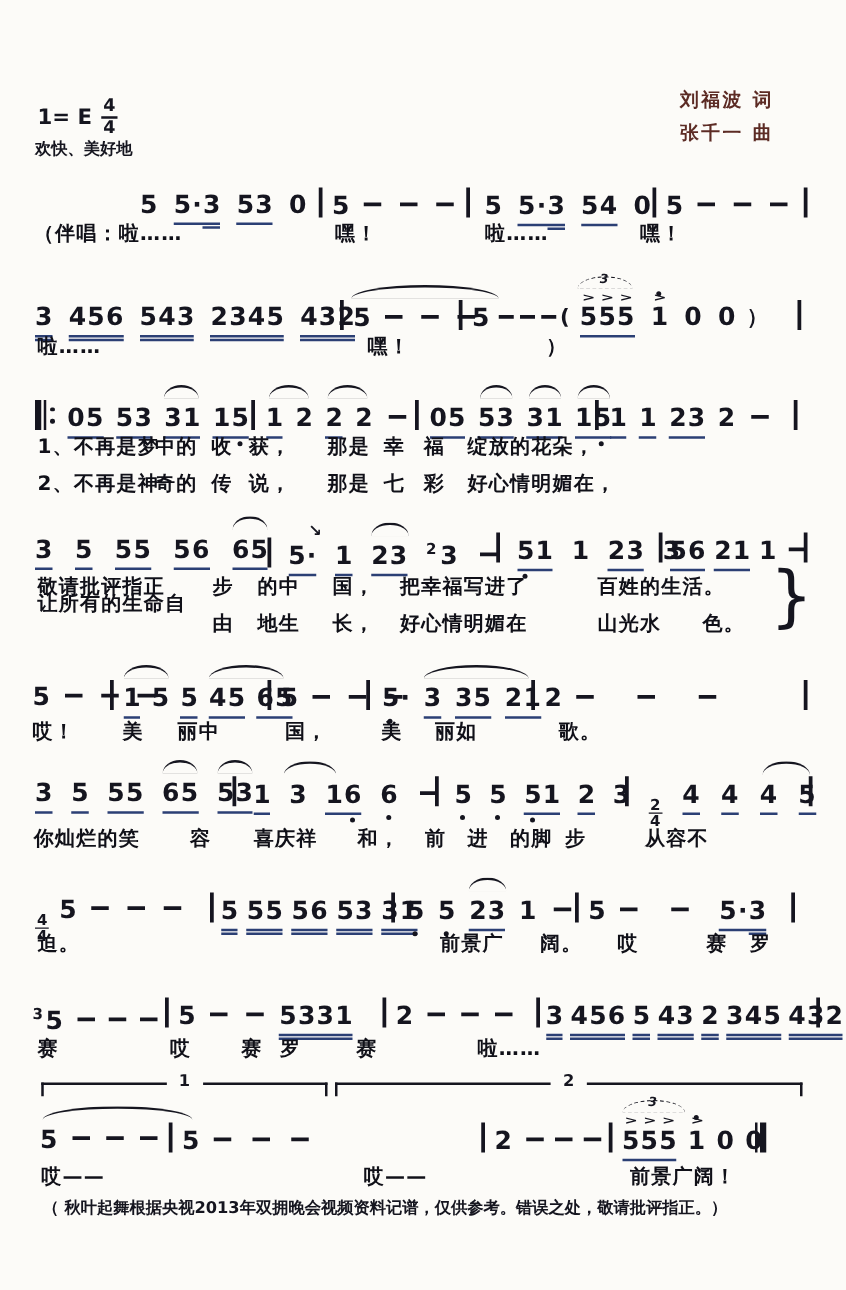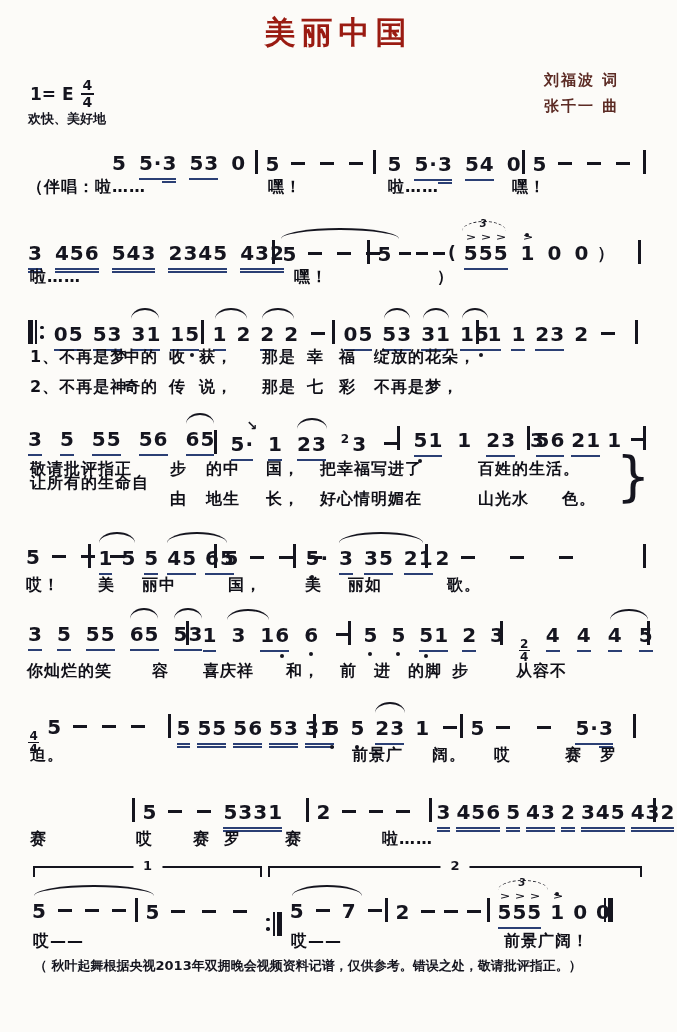--- a/index.html
+++ b/index.html
@@ -53,21 +53,20 @@
   
   .footnote{position:absolute;left:34px;top:957px;font-size:13px;font-weight:bold;white-space:nowrap;}
   .wm{position:absolute;right:16px;top:995px;font-size:14.5px;}
   .wm1{color:#9e9e9e;}
   .wm2{color:#d1511d;font-weight:bold;margin-left:6px;}
 </style>
 </head>
 <body>
 
 <div class="page">
-  <div class="title">美丽中国</div>
   <div class="keyline">
     <span>1= E</span>
     <span class="meterh">
       <b class="num">4</b>
       <b>4</b>
     </span>
   </div>
   <div class="tempo">欢快、美好地</div>
   <div class="credit c1">刘福波 词</div>
   <div class="credit c2">张千一 曲</div>
@@ -118,21 +117,21 @@
       <div class="lyric" style="left: 307px; top: 347px;">幸</div>
       <div class="lyric" style="left: 339px; top: 347px;">福</div>
       <div class="lyric" style="left: 374px; top: 347px;">绽放的花朵，</div>
       <div class="lyric" style="left: 30px; top: 377px;">2、不再是神</div>
       <div class="lyric" style="left: 124px; top: 377px;">奇的</div>
       <div class="lyric" style="left: 169px; top: 377px;">传</div>
       <div class="lyric" style="left: 199px; top: 377px;">说，</div>
       <div class="lyric" style="left: 262px; top: 377px;">那是</div>
       <div class="lyric" style="left: 307px; top: 377px;">七</div>
       <div class="lyric" style="left: 339px; top: 377px;">彩</div>
-      <div class="lyric" style="left: 374px; top: 377px;">不再是梦，</div>
+      <div class="lyric" style="left: 374px; top: 377px;">好心情明媚在，</div>
       <div class="system" style="top: 426px;">
         <div class="chunk" style="left: 28px;"><span class="tok" style="margin-right: 17px;"><span class="ch">3</span><i class="ul" style="bottom: -4px;"></i></span><span class="tok" style="margin-right: 17px;"><span class="ch">5</span><i class="ul" style="bottom: -4px;"></i></span><span class="tok" style="margin-right: 17px;"><span class="ch">5</span><span class="ch">5</span><i class="ul" style="bottom: -4px;"></i></span><span class="tok" style="margin-right: 17px;"><span class="ch">5</span><span class="ch">6</span><i class="ul" style="bottom: -4px;"></i></span><span class="tok" style="margin-right: 17px;"><span class="ch">6</span><span class="ch">5</span><i class="ul" style="bottom: -4px;"></i><i class="arc" style="left: 0px; width: 28px;"></i></span></div>
         <div class="chunk" style="left: 209px;"><span class="bar" style="margin-right: 14px;"></span><span class="tok" style="margin-right: 14px;"><span class="ch">5</span><span class="ch">·</span><i class="ul" style="bottom: -4px;"></i><i class="orn">↘</i></span><span class="tok" style="margin-right: 14px;"><span class="ch">1</span><i class="ul" style="bottom: -4px;"></i></span><span class="tok" style="margin-right: 14px;"><span class="ch">2</span><span class="ch">3</span><i class="ul" style="bottom: -4px;"></i><i class="arc" style="left: 0px; width: 30px;"></i></span><span class="tok sm" style="margin-right: 3px;"><span class="ch">2</span></span><span class="tok" style="margin-right: 14px;"><span class="ch">3</span></span><span class="dash" style="margin-right: 14px;"></span></div>
         <div class="chunk" style="left: 392px;"><span class="bar" style="margin-right: 14px;"></span><span class="tok" style="margin-right: 14px;"><span class="ch">5<i class="odot" style="bottom: -10px;"></i></span><span class="ch">1</span><i class="ul" style="bottom: -4px;"></i></span><span class="tok" style="margin-right: 14px;"><span class="ch">1</span></span><span class="tok" style="margin-right: 14px;"><span class="ch">2</span><span class="ch">3</span><i class="ul" style="bottom: -4px;"></i></span><span class="tok" style="margin-right: 14px;"><span class="ch">3</span></span></div>
         <div class="chunk" style="left: 522px;"><span class="bar" style="margin-right: 6px;"></span><span class="tok" style="margin-right: 6px;"><span class="ch">5</span><span class="ch">6</span><i class="ul" style="bottom: -4px;"></i></span><span class="tok" style="margin-right: 6px;"><span class="ch">2</span><span class="ch">1</span><i class="ul" style="bottom: -4px;"></i></span><span class="tok" style="margin-right: 6px;"><span class="ch">1</span></span><span class="dash" style="margin-right: 6px;"></span></div>
         <div class="chunk" style="left: 638px;"><span class="bar" style="margin-right: 8px;"></span></div>
       </div>
       <div class="lyric" style="left: 30px; top: 459px;">敬请批评指正</div>
       <div class="lyric" style="left: 170px; top: 459px;">步</div>
       <div class="lyric" style="left: 206px; top: 459px;">的中</div>
@@ -190,42 +189,35 @@
         <div class="chunk" style="left: 455px;"><span class="bar" style="margin-right: 8px;"></span><span class="tok" style="margin-right: 8px;"><span class="ch">5</span></span><span class="dash" style="margin-right: 24px;"></span><span class="dash" style="margin-right: 24px;"></span><span class="tok" style="margin-right: 8px;"><span class="ch">5</span><span class="ch">·</span><span class="ch">3<i class="ul" style="bottom: -7px;"></i></span><i class="ul" style="bottom: -4px;"></i></span></div>
         <div class="chunk" style="left: 628px;"><span class="bar" style="margin-right: 8px;"></span></div>
       </div>
       <div class="lyric" style="left: 30px; top: 745px;">迫。</div>
       <div class="lyric" style="left: 352px; top: 745px;">前景广</div>
       <div class="lyric" style="left: 432px; top: 745px;">阔。</div>
       <div class="lyric" style="left: 494px; top: 745px;">哎</div>
       <div class="lyric" style="left: 565px; top: 745px;">赛</div>
       <div class="lyric" style="left: 600px; top: 745px;">罗</div>
       <div class="system" style="top: 798px;">
+        <div class="chunk" style="left: 26px;"><span class="tok sm" style="margin-right: 2px;"><span class="ch">3</span></span><span class="tok" style="margin-right: 8px;"><span class="ch">5</span></span><span class="dash" style="margin-right: 8px;"></span><span class="dash" style="margin-right: 8px;"></span><span class="dash" style="margin-right: 8px;"></span></div>
         <div class="chunk" style="left: 127px;"><span class="bar" style="margin-right: 8px;"></span><span class="tok" style="margin-right: 8px;"><span class="ch">5</span></span><span class="dash" style="margin-right: 12px;"></span><span class="dash" style="margin-right: 12px;"></span><span class="tok" style="margin-right: 8px;"><span class="ch">5</span><span class="ch">3</span><span class="ch">3</span><span class="ch">1</span><i class="ul" style="bottom: -4px;"></i><i class="ul" style="bottom: -7px;"></i></span></div>
         <div class="chunk" style="left: 301px;"><span class="bar" style="margin-right: 8px;"></span><span class="tok" style="margin-right: 8px;"><span class="ch">2</span></span><span class="dash" style="margin-right: 10px;"></span><span class="dash" style="margin-right: 10px;"></span><span class="dash" style="margin-right: 10px;"></span></div>
         <div class="chunk" style="left: 424px;"><span class="bar" style="margin-right: 5px;"></span><span class="tok" style="margin-right: 5px;"><span class="ch">3</span><i class="ul" style="bottom: -4px;"></i><i class="ul" style="bottom: -7px;"></i></span><span class="tok" style="margin-right: 5px;"><span class="ch">4</span><span class="ch">5</span><span class="ch">6</span><i class="ul" style="bottom: -4px;"></i><i class="ul" style="bottom: -7px;"></i></span><span class="tok" style="margin-right: 5px;"><span class="ch">5</span><i class="ul" style="bottom: -4px;"></i><i class="ul" style="bottom: -7px;"></i></span><span class="tok" style="margin-right: 5px;"><span class="ch">4</span><span class="ch">3</span><i class="ul" style="bottom: -4px;"></i><i class="ul" style="bottom: -7px;"></i></span><span class="tok" style="margin-right: 5px;"><span class="ch">2</span><i class="ul" style="bottom: -4px;"></i><i class="ul" style="bottom: -7px;"></i></span><span class="tok" style="margin-right: 5px;"><span class="ch">3</span><span class="ch">4</span><span class="ch">5</span><i class="ul" style="bottom: -4px;"></i><i class="ul" style="bottom: -7px;"></i></span><span class="tok" style="margin-right: 5px;"><span class="ch">4</span><span class="ch">3</span><span class="ch">2</span><i class="ul" style="bottom: -4px;"></i><i class="ul" style="bottom: -7px;"></i></span></div>
         <div class="chunk" style="left: 648px;"><span class="bar" style="margin-right: 8px;"></span></div>
       </div>
       <div class="lyric" style="left: 30px; top: 829px;">赛</div>
       <div class="lyric" style="left: 136px; top: 829px;">哎</div>
       <div class="lyric" style="left: 193px; top: 829px;">赛</div>
       <div class="lyric" style="left: 224px; top: 829px;">罗</div>
       <div class="lyric" style="left: 285px; top: 829px;">赛</div>
       <div class="lyric" style="left: 382px; top: 829px;">啦……</div>
       <div class="system" style="top: 898px;">
         <div class="chunk" style="left: 32px;"><span class="tok" style="margin-right: 8px;"><span class="ch">5</span><i class="arc" style="left: 2px; width: 120px;"></i></span><span class="dash" style="margin-right: 10px;"></span><span class="dash" style="margin-right: 10px;"></span><span class="dash" style="margin-right: 10px;"></span></div>
         <div class="chunk" style="left: 130px;"><span class="bar" style="margin-right: 8px;"></span><span class="tok" style="margin-right: 8px;"><span class="ch">5</span></span><span class="dash" style="margin-right: 14px;"></span><span class="dash" style="margin-right: 14px;"></span><span class="dash" style="margin-right: 14px;"></span></div>
-        <div class="chunk" style="left: 265px;"><span class="rsign" style="margin-right: 8px;">
-            <span class="rdots">
-              <i></i>
-              <i></i>
-            </span>
-            <i class="bthin"></i>
-            <i class="bthick"></i>
-          </span><span class="tok" style="margin-right: 8px;"><span class="ch">5</span><i class="arc" style="left: 2px; width: 70px;"></i></span><span class="dash" style="margin-right: 12px;"></span><span class="tok" style="margin-right: 8px;"><span class="ch">7</span></span><span class="dash" style="margin-right: 12px;"></span></div>
         <div class="chunk" style="left: 380px;"><span class="bar" style="margin-right: 8px;"></span><span class="tok" style="margin-right: 8px;"><span class="ch">2</span></span><span class="dash" style="margin-right: 6px;"></span><span class="dash" style="margin-right: 6px;"></span><span class="dash" style="margin-right: 6px;"></span></div>
         <div class="chunk" style="left: 482px;"><span class="bar" style="margin-right: 8px;"></span><span class="tok" style="margin-right: 8px;"><span class="ch">5<i class="am">&gt;</i></span><span class="ch"> </span><span class="ch">5<i class="am">&gt;</i></span><span class="ch">5<i class="am">&gt;</i></span><i class="ul" style="bottom: -4px;"></i><i class="arc trip" style="left: 0px; width: 50px;">
               <b>3</b>
             </i></span><span class="tok" style="margin-right: 8px;"><span class="ch">1<i class="odot" style="top: -7px;"></i><i class="am">&gt;</i></span></span><span class="tok" style="margin-right: 8px;"><span class="ch">0</span></span><span class="tok" style="margin-right: 8px;"><span class="ch">0</span></span></div>
         <div class="chunk" style="left: 604px;"><span class="rsign" style="margin-right: 8px;">
             <i class="bthin"></i>
             <i class="bthick"></i>
           </span></div>
       </div>
       <div class="lyric" style="left: 33px; top: 931px;">哎——</div>

